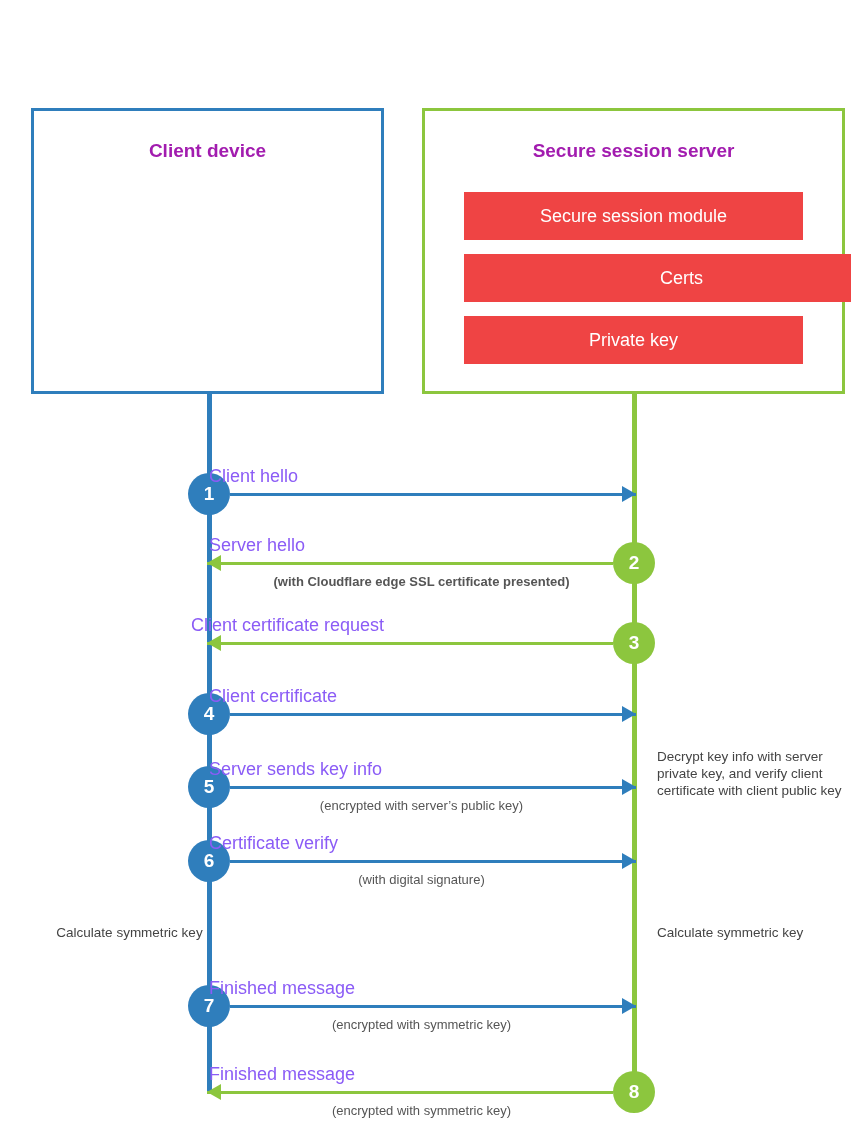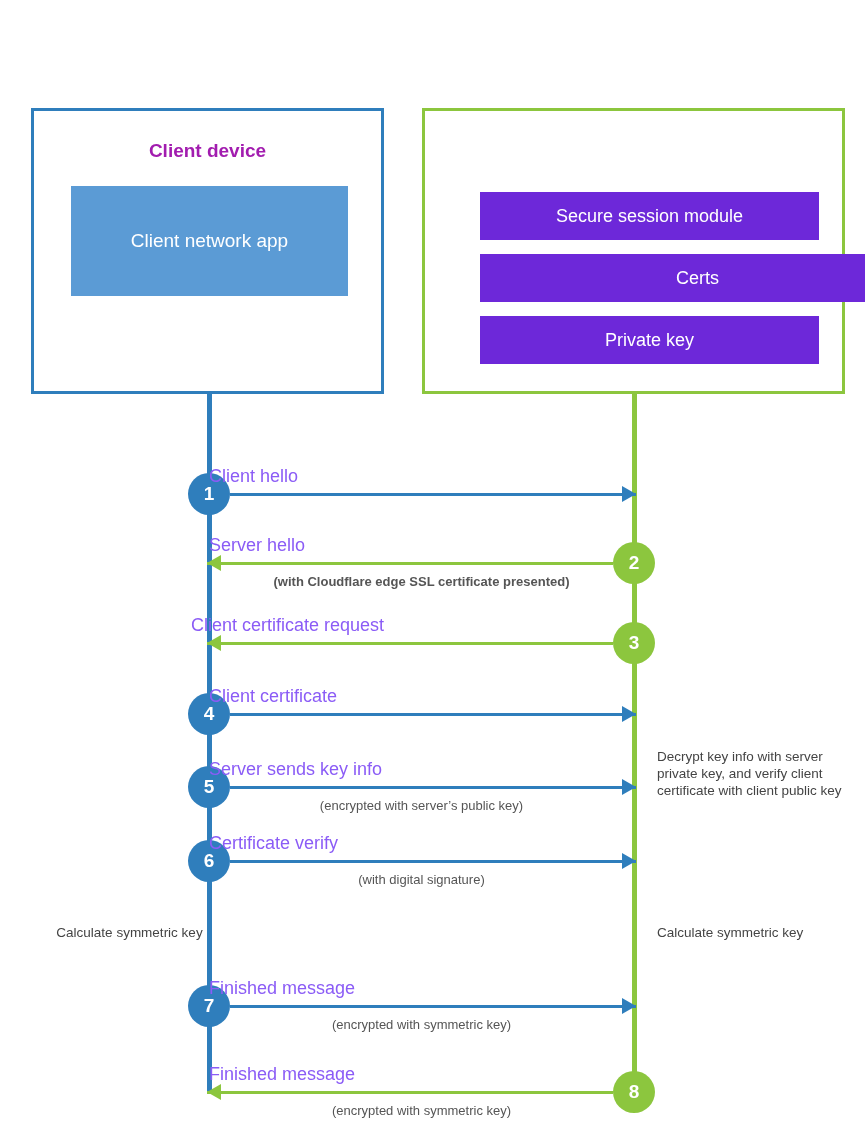--- a/index.html
+++ b/index.html
@@ -76,27 +76,26 @@
     display: flex;
     align-items: center;
     justify-content: center;
   }
 
   .server-bar {
     position: absolute;
     left: 39px;
     width: 339px;
     height: 48px;
-    background: #6d28d9;
+    background: #ef4444;
     color: #ffffff;
     font-size: 18px;
     display: flex;
     align-items: center;
     justify-content: center;
-    margin-left: 16px;
   }
   #server-bar-0 { top: 81px; }
   #server-bar-1 { top: 143px; padding-left: 48px; }
   #server-bar-2 { top: 205px; }
 
   
   .lifeline {
     position: absolute;
     width: 5px;
   }
@@ -174,24 +173,24 @@
   #note-calc-server { left: 657px; top: 924px; width: 155px; text-align: left; }
 </style>
 </head>
 <body>
 
 <div id="canvas">
 
 
   <div id="client-box" class="entity-box">
     <div class="entity-title">Client device</div>
-    <div id="client-app">Client network app</div>
   </div>
 
   <div id="server-box" class="entity-box">
+    <div class="entity-title">Secure session server</div>
     <div id="server-bar-0" class="server-bar">Secure session module</div>
     <div id="server-bar-1" class="server-bar">Certs</div>
     <div id="server-bar-2" class="server-bar">Private key</div>
   </div>
 
   <div id="client-lifeline" class="lifeline"></div>
   <div id="server-lifeline" class="lifeline"></div>
 
   <div id="steps-layer">
       <div class="arrow-line client" style="left: 230px; width: 406px; top: 493px;"></div>

